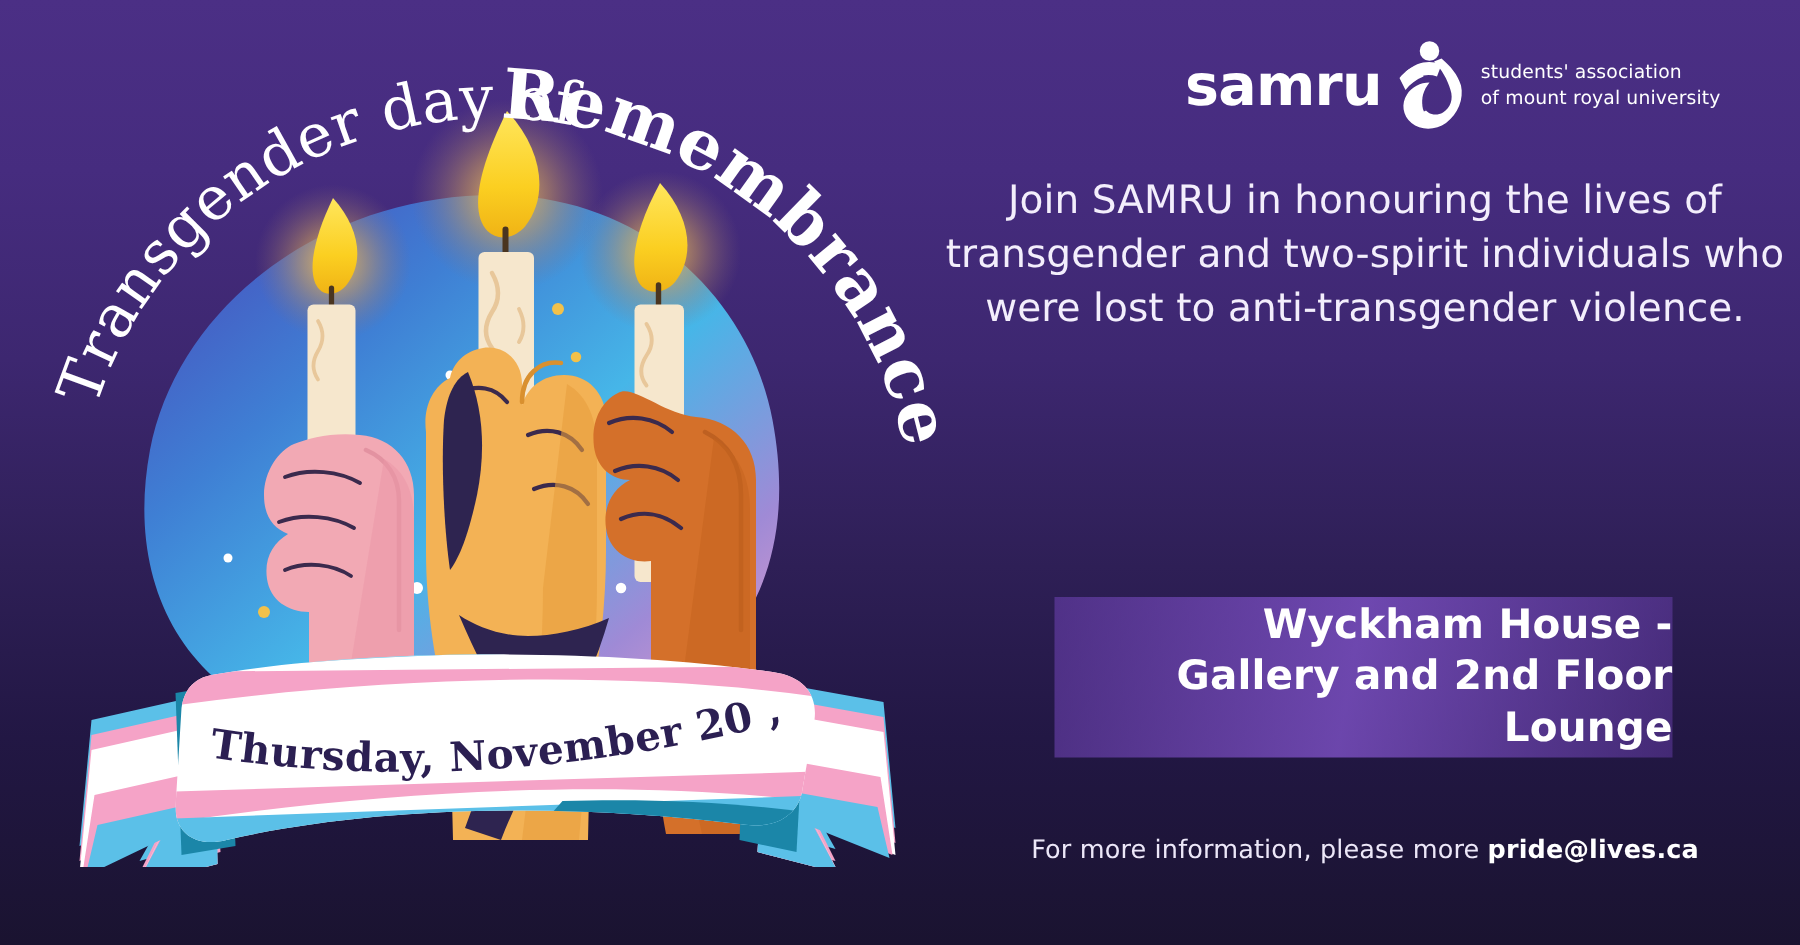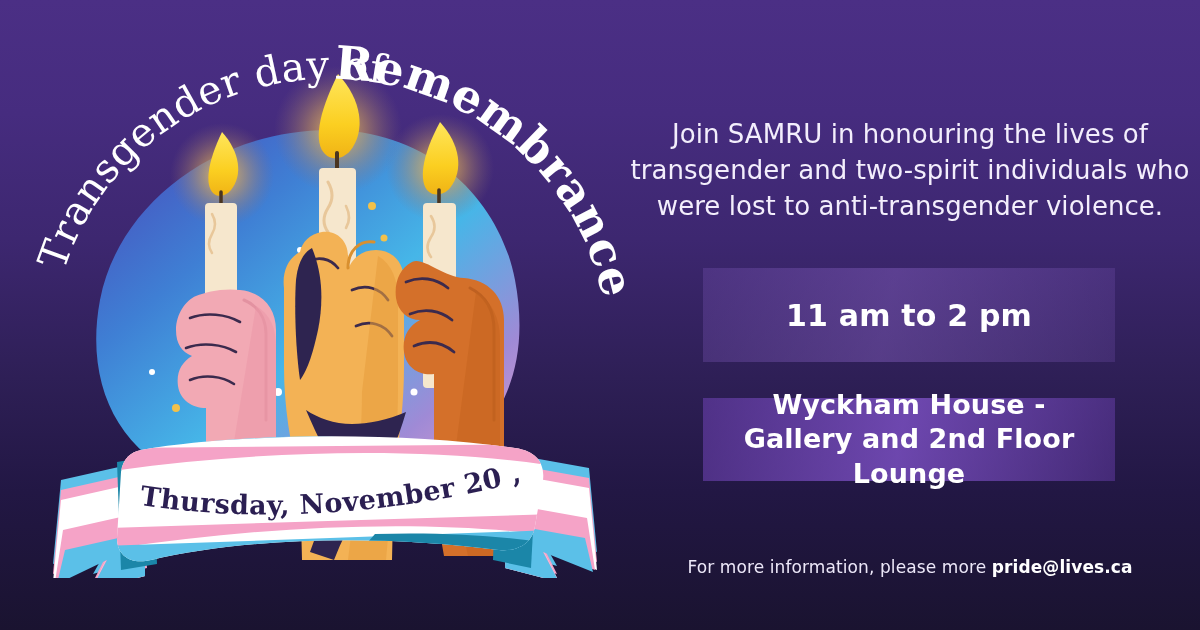--- a/index.html
+++ b/index.html
@@ -70,22 +70,23 @@
   .panel {
     position:absolute; left:83px; width:412px;
     display:flex; align-items:center; justify-content:center;
     text-align:center;
   }
   #panel-time {
     top:268px; height:94px;
     background:linear-gradient(100deg, rgba(123,86,184,0.30) 0%, rgba(139,100,199,0.42) 45%, rgba(118,82,178,0.26) 100%);
   }
   #panel-location {
-    top:398px; height:83px;
+    top:398px; height:107px;
     background:linear-gradient(100deg, rgba(110,66,180,0.55) 0%, rgba(136,88,212,0.72) 48%, rgba(104,62,172,0.48) 100%);
+    text-align:right;
   }
   .panel-text {
     font-family:"DejaVu Sans", sans-serif;
     font-weight:700; color:#ffffff;
   }
   #time-text { font-size:30px; letter-spacing:0.2px; }
   #location-text { font-size:27px; line-height:1.28; letter-spacing:0.1px; }
 
   
   #footer {
@@ -302,26 +303,40 @@
 
     <text class="ribbon-text">
       <textPath href="#dateArc" startOffset="4%">
         <tspan>Thursday, November 20 , 2025</tspan>
       </textPath>
     </text>
   </svg>
 
   <div id="right">
 
+    <div id="logo-row">
+      <span id="logo-word">samru</span>
+      <svg width="46" height="62" viewBox="0 0 46 62">
+        <circle cx="22" cy="8" r="6.5" fill="#ffffff"></circle>
+        <path d="M6 22 C14 15 22 14 30 17 L27 25 C21 23 15 24 9 29 Z" fill="#ffffff"></path>
+        <path d="M2 26 C6 21 11 18 16 17 L18 25 C13 27 9 30 6 34 Z" fill="#ffffff"></path>
+        <path d="M30 13 C36 18 41 24 43 31 C45 40 41 50 33 56
+                 C26 61 16 61 10 56 C4 51 3 43 7 37 C10 32 16 29 22 29
+                 C18 34 16 40 18 45 C20 50 26 52 31 49 C36 46 38 40 36 34
+                 C34 27 30 20 25 15 Z" fill="#ffffff"></path>
+        <path d="M22 33 C18 38 17 44 19 48" stroke="#4a2f82" stroke-width="1.6" fill="none"></path>
+      </svg>
+      <span id="logo-tagline">
+        <span>students' association</span><br>
+        <span>of mount royal university</span>
+      </span>
+    </div>
 
     <p id="description">Join SAMRU in honouring the lives of transgender and two-spirit individuals who were lost to anti-transgender violence.</p>
 
-    <div class="panel" id="panel-time">
-      <span class="panel-text" id="time-text">11 am to 2 pm</span>
-    </div>
 
     <div class="panel" id="panel-location">
       <span class="panel-text" id="location-text">Wyckham House -<br>Gallery and 2nd Floor Lounge</span>
     </div>
 
     <div id="footer">
       <span>For more information,  please more </span><span id="footer-email">pride@lives.ca</span>
     </div>
 
   </div>

